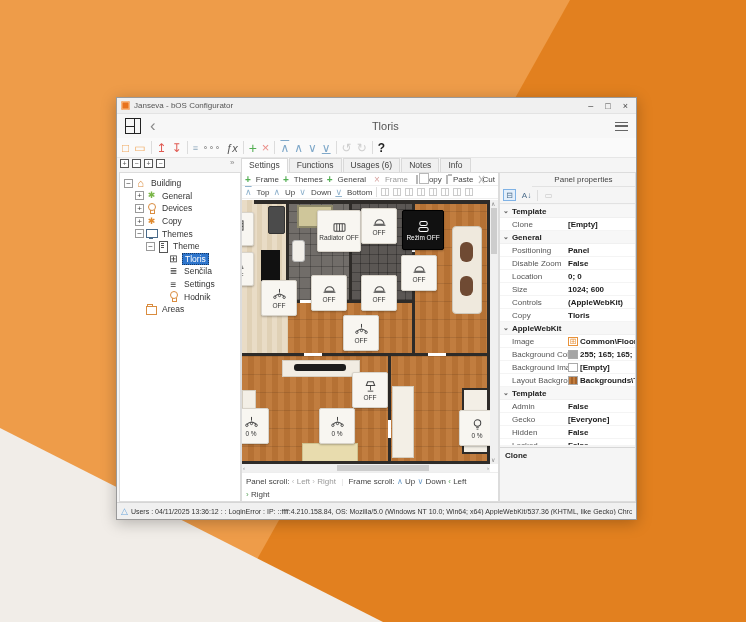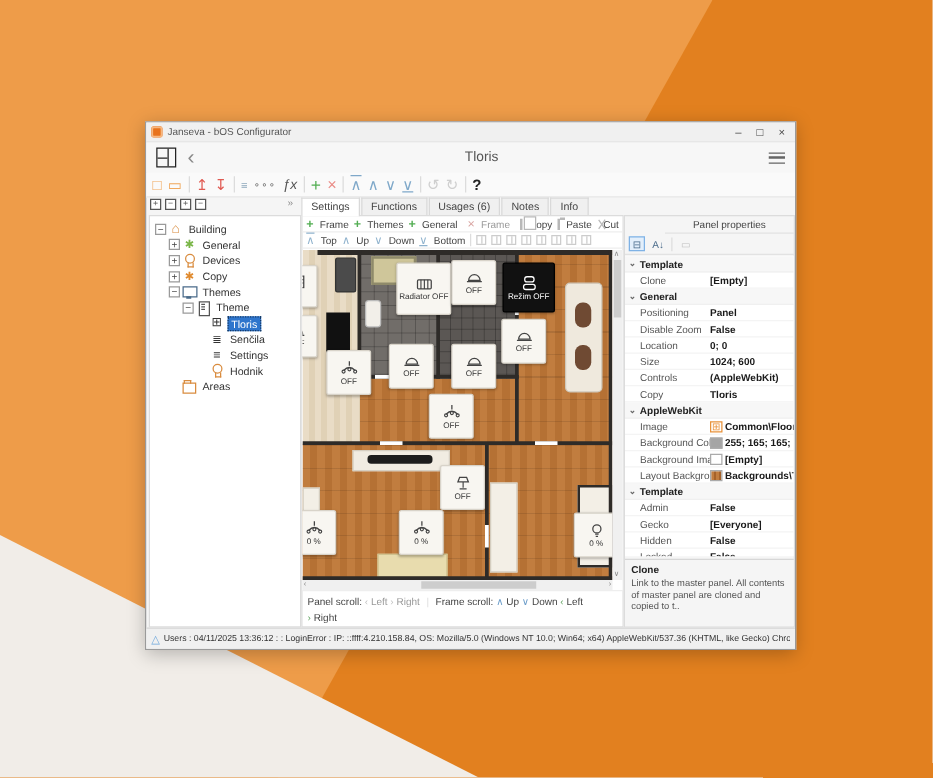--- a/index.html
+++ b/index.html
@@ -637,21 +637,20 @@
             <span class="p-lab">Hidden</span>
             <span class="p-val">False</span>
           </div>
           <div class="p-row">
             <span class="p-lab">Locked</span>
             <span class="p-val">False</span>
           </div>
         </div>
       <div class="rp-desc">
         <div class="t">Clone</div>
-        <div class="b">Link to the master panel. All contents of master panel are cloned and copied to t..</div>
       </div>
     </div>
 
   </div>
 
   <div class="statusbar">
     <span class="warn">△</span>
     <span class="status-text">Users : 04/11/2025 13:36:12 :  : LoginError : IP: ::ffff:4.210.158.84, OS: Mozilla/5.0 (Windows NT 10.0; Win64; x64) AppleWebKit/537.36 (KHTML, like Gecko) Chrome/141.0.0.0 Safari/5</span>
   </div>
 

